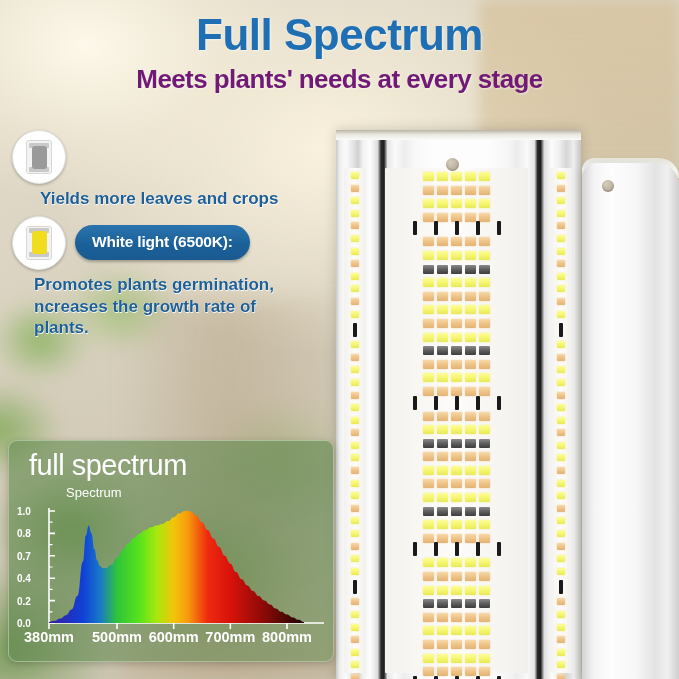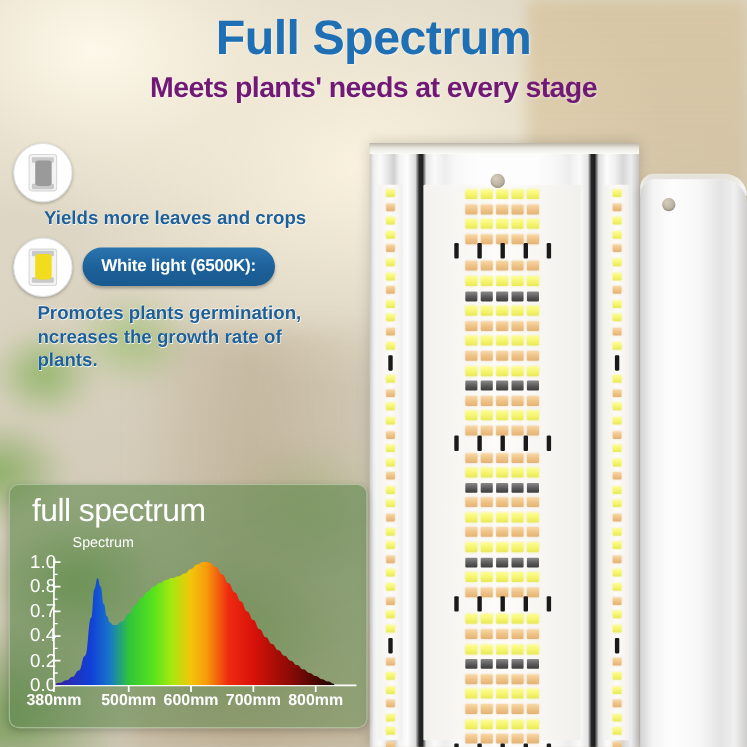--- a/index.html
+++ b/index.html
@@ -107,22 +107,22 @@
     background: linear-gradient(160deg, rgba(104,142,84,0.62) 0%, rgba(92,132,76,0.6) 50%, rgba(110,146,90,0.58) 100%);
     border: 1px solid rgba(200,220,190,0.55);
     box-shadow: 0 2px 7px rgba(0,0,0,0.2);
     overflow: hidden;
   }
   #chart-title { position: absolute; left: 20px; top: 8px; font-size: 29px; color: #ffffff; letter-spacing: -0.5px; }
   #chart-subtitle { position: absolute; left: 22px; top: 44px; font-size: 13px; color: #ffffff; margin-left: 35px; }
   #plot { position: absolute; left: 40px; top: 70px; width: 255px; height: 112px; }
   #y-axis-labels { position: absolute; left: 8px; top: 63px; width: 34px; height: 126px; }
   .ytick {
-    position: absolute; right: 0; font-size: 17px; font-weight: normal;
-    color: #ffffff; transform: translateY(-50%); text-align: right; width: 34px;
+    position: absolute; right: 0; font-size: 10px; font-weight: bold;
+    color: #ffffff; transform: translateY(-50%); text-align: left; width: 34px;
   }
   #x-axis-labels { position: absolute; left: 0; top: 188px; width: 326px; height: 24px; }
   .xtick {
     position: absolute; font-size: 14.5px; font-weight: bold; color: #ffffff;
     transform: translateX(-50%); white-space: nowrap;
   }
   #axis-svg { position: absolute; left: 0; top: 0; width: 326px; height: 222px; }
 
   
   #fixture { position: absolute; left: 334px; top: 130px; width: 345px; height: 549px; z-index: 15; }

